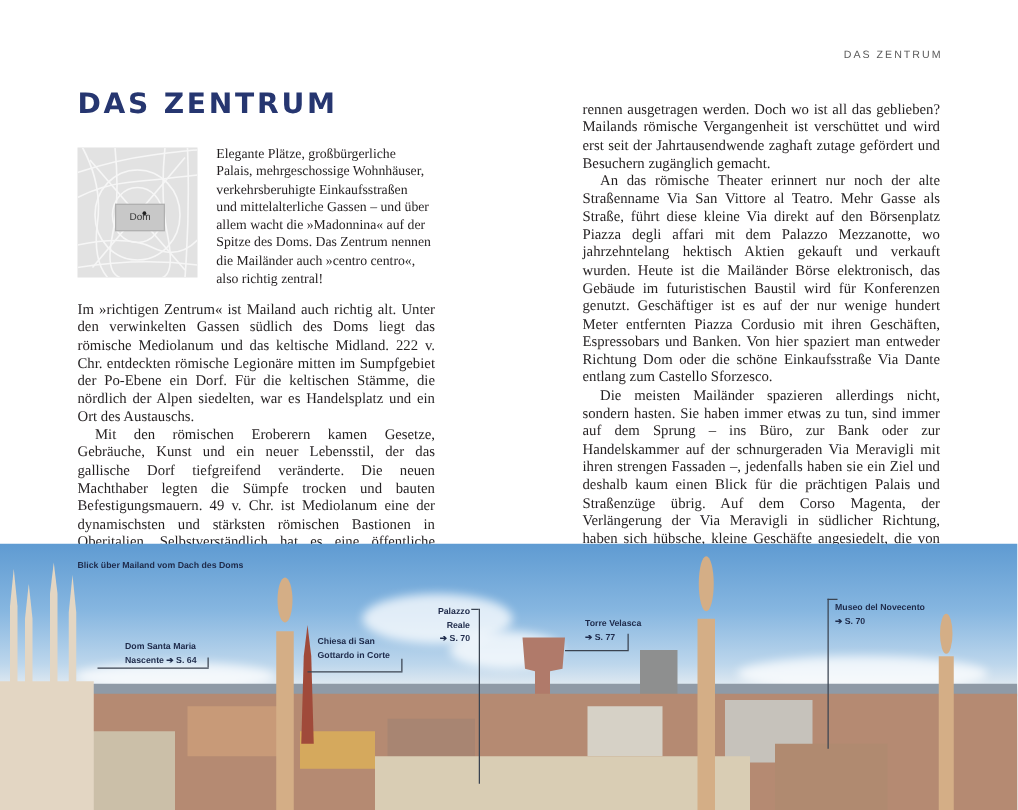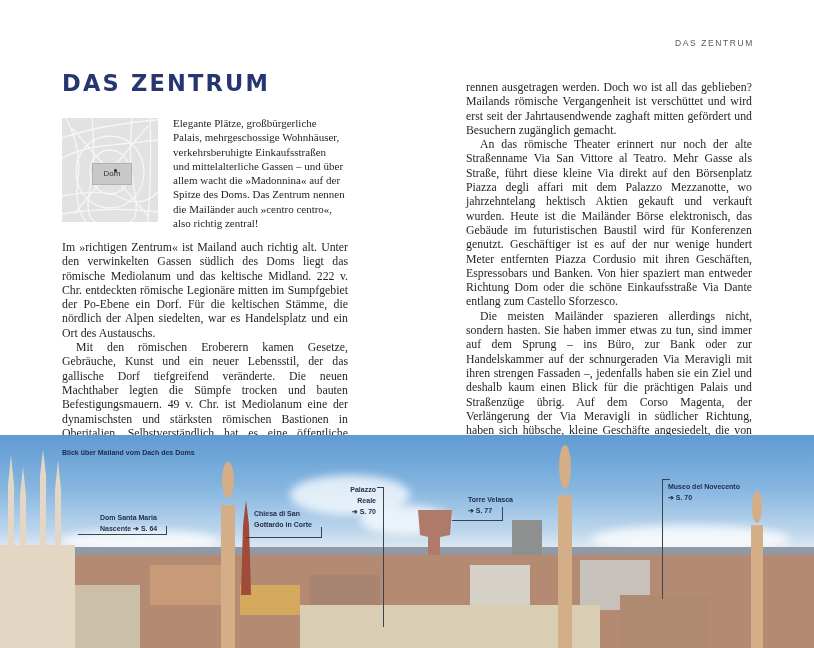--- a/index.html
+++ b/index.html
@@ -62,21 +62,21 @@
 </div>
 
 <div class="intro">Elegante Plätze, großbürgerliche Palais, mehrgeschossige Wohnhäuser, verkehrsberuhigte Einkaufsstraßen und mittelalterliche Gassen – und über allem wacht die »Madonnina« auf der Spitze des Doms. Das Zentrum nennen die Mailänder auch »centro centro«, also richtig zentral!</div>
 
 <div class="col col1">
   <p><span>Im »richtigen Zentrum« ist Mailand auch richtig alt. Unter den verwinkelten Gassen südlich des Doms liegt das römische </span><b>Mediolanum</b><span> und das keltische </span><b>Midland</b><span>. 222 v. Chr. entdeckten römische Legionäre mitten im Sumpfgebiet der Po-Ebene ein Dorf. Für die keltischen Stämme, die nördlich der Alpen siedelten, war es Handelsplatz und ein Ort des Austauschs.</span></p>
   <p class="indent"><span>Mit den römischen Eroberern kamen Gesetze, Gebräuche, Kunst und ein neuer Lebensstil, der das gallische Dorf tiefgreifend veränderte. Die neuen Machthaber legten die Sümpfe trocken und bauten Befestigungsmauern. 49 v. Chr. ist </span><b>Mediolanum</b><span> eine der dynamischsten und stärksten römischen Bastionen in Oberitalien. Selbstverständlich hat es eine öffentliche Badeanlage, ein Amphitheater und einen Circus, wo Wagen-</span></p>
 </div>
 
 <div class="col col2">
-  <p>rennen ausgetragen werden. Doch wo ist all das geblieben? Mailands römische Vergangenheit ist verschüttet und wird erst seit der Jahrtausendwende zaghaft mitten gefördert und Besuchern zugänglich gemacht.</p>
+  <p>rennen ausgetragen werden. Doch wo ist all das geblieben? Mailands römische Vergangenheit ist verschüttet und wird erst seit der Jahrtausendwende zaghaft zutage gefördert und Besuchern zugänglich gemacht.</p>
   <p class="indent"><span>An das römische Theater erinnert nur noch der alte Straßenname </span><b>Via San Vittore al Teatro</b><span>. Mehr Gasse als Straße, führt diese kleine Via direkt auf den Börsenplatz </span><b>Piazza degli affari</b><span> mit dem </span><b>Palazzo Mezzanotte</b><span>, wo jahrzehntelang hektisch Aktien gekauft und verkauft wurden. Heute ist die Mailänder Börse elektronisch, das Gebäude im futuristischen Baustil wird für Konferenzen genutzt. Geschäftiger ist es auf der nur wenige hundert Meter entfernten </span><b>Piazza Cordusio</b><span> mit ihren Geschäften, Espressobars und Banken. Von hier spaziert man entweder Richtung </span><b>Dom</b><span> oder die schöne Einkaufsstraße </span><b>Via Dante</b><span> entlang zum </span><b>Castello Sforzesco</b><span>.</span></p>
   <p class="indent"><span>Die meisten Mailänder spazieren allerdings nicht, sondern hasten. Sie haben immer etwas zu tun, sind immer auf dem Sprung – ins Büro, zur Bank oder zur Handelskammer auf der schnurgeraden </span><b>Via Meravigli</b><span> mit ihren strengen Fassaden –, jedenfalls haben sie ein Ziel und deshalb kaum einen Blick für die prächtigen Palais und Straßenzüge übrig. Auf dem </span><b>Corso Magenta</b><span>, der Verlängerung der Via Meravigli in südlicher Richtung, haben sich hübsche, kleine Geschäfte angesiedelt, die von Naturkosmetik bis zu ausgewählter Kleidung vieles anbieten, das einen Schaufensterbummel lohnt.</span></p>
 </div>
 
 <div class="photo">
   <div class="cloud" style="left:290px;top:40px;width:120px;height:40px;"></div>
   <div class="cloud" style="left:360px;top:70px;width:90px;height:30px;"></div>
   <div class="cloud" style="left:590px;top:90px;width:200px;height:28px;"></div>
   <div class="cloud" style="left:60px;top:95px;width:160px;height:22px;"></div>
 

